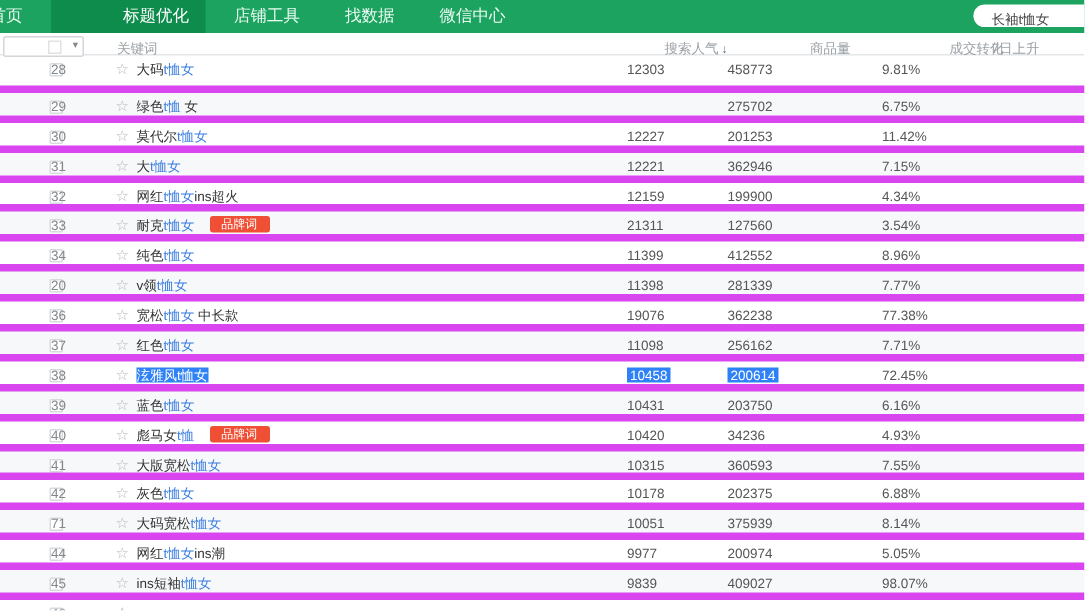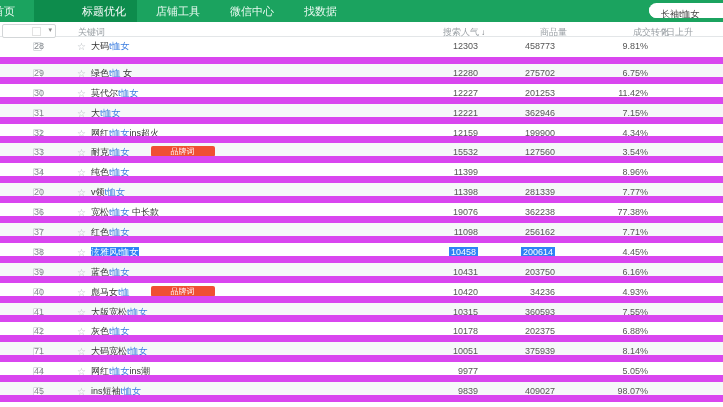--- a/index.html
+++ b/index.html
@@ -36,54 +36,54 @@
   }
   .combo .inner-box {
     position:absolute; right:14px; top:2px; width:9px; height:9px;
     border:1px solid #e2e2e2; background:#fff;
   }
   .combo .caret { position:absolute; right:3px; top:1px; font-size:7px; color:#888; }
   .hl { position:absolute; top:4px; font-size:9px; color:#9aa0a5; white-space:nowrap; }
   .hl .sort { font-size:8px; color:#6a6f74; margin-left:2px; }
   
   .rows { position:relative; }
-  .row { height:19.9px; position:relative; font-size:9px; line-height:19.9px; border-top:7px solid #d946ef; }
+  .row { height:19.9px; position:relative; font-size:9px; line-height:19.9px; border-top:5px solid #d946ef; }
   .row:first-child { border-top:none; }
   .row.alt { background:#f6f8f9; }
   .cb {
     position:absolute; left:33px; top:5px; width:9px; height:9px;
     border:1px solid #d8dbde; border-radius:1px; background:#fff; padding:0; margin:0;
     -webkit-appearance:none; appearance:none; cursor:pointer;
   }
   .num { position:absolute; left:34px; color:#82878c; }
   .star { position:absolute; left:77px; color:#b4b9bd; font-size:10px; cursor:pointer; }
   .kw { position:absolute; left:91px; white-space:nowrap; color:#333; cursor:pointer; }
   .kw .m { color:var(--link-blue,#3b7de0); }
   .kw.sel span { background:var(--sel-blue,#2f82f5); color:#fff; }
   .badge {
     display:inline-block; background:var(--badge-red,#ef4f34); color:#fff;
-    font-size:8px; line-height:11px; padding:0 20px; border-radius:2px;
-    margin-left:21px; vertical-align:1px;
-  }
-  .cell { position:absolute; text-align:right; color:#555; }
+    font-size:8px; line-height:11px; padding:0 8px; border-radius:2px;
+    margin-left:10px; vertical-align:1px;
+  }
+  .cell { position:absolute; color:#555; }
   .cell.pop  { left:418px; width:60px; }
   .cell.prod { left:485px; width:70px; }
   .cell.conv { left:588px; width:60px; }
   .cell span.selv { background:var(--sel-blue,#2f82f5); color:#fff; padding:0 2px; }
   .row.partial .num, .row.partial .star { color:#9aa0a5; }
 </style>
 </head>
 <body>
 
 <div class="nav">
   <div class="tab">首页</div>
   <div class="tab active">标题优化</div>
   <div class="tab">店铺工具</div>
+  <div class="tab">找数据</div>
   <div class="tab">微信中心</div>
-  <div class="tab">找数据</div>
   <div class="search-pill">
     <input type="text" value="长袖t恤女" style="">
   </div>
 </div>
 
 <div class="filter-bar">
   <div class="combo">
     <span class="inner-box"></span>
     <span class="caret">▾</span>
   </div>
@@ -104,21 +104,20 @@
       <span class="kw"><span>大码</span><span class="m">t恤女</span></span>
       <div class="cell pop"><span class="">12303</span></div>
       <div class="cell prod"><span class="">458773</span></div>
       <div class="cell conv"><span class="">9.81%</span></div>
     </div>
     <div class="row alt">
       <input type="checkbox" class="cb" style="">
       <span class="num">29</span>
       <span class="star">☆</span>
       <span class="kw"><span>绿色</span><span class="m">t恤</span><span> 女</span></span>
-      <div class="cell pop"><span class="">12280</span></div>
       <div class="cell prod"><span class="">275702</span></div>
       <div class="cell conv"><span class="">6.75%</span></div>
     </div>
     <div class="row">
       <input type="checkbox" class="cb" style="">
       <span class="num">30</span>
       <span class="star">☆</span>
       <span class="kw"><span>莫代尔</span><span class="m">t恤女</span></span>
       <div class="cell pop"><span class="">12227</span></div>
       <div class="cell prod"><span class="">201253</span></div>
@@ -140,30 +139,31 @@
       <span class="kw"><span>网红</span><span class="m">t恤女</span><span>ins超火</span></span>
       <div class="cell pop"><span class="">12159</span></div>
       <div class="cell prod"><span class="">199900</span></div>
       <div class="cell conv"><span class="">4.34%</span></div>
     </div>
     <div class="row alt">
       <input type="checkbox" class="cb" style="">
       <span class="num">33</span>
       <span class="star">☆</span>
       <span class="kw"><span>耐克</span><span class="m">t恤女</span><span class="badge">品牌词</span></span>
-      <div class="cell pop"><span class="">15532</span></div>
+      <div class="cell pop"><span class="">21311</span></div>
       <div class="cell prod"><span class="">127560</span></div>
       <div class="cell conv"><span class="">3.54%</span></div>
     </div>
     <div class="row">
       <input type="checkbox" class="cb" style="">
       <span class="num">34</span>
       <span class="star">☆</span>
       <span class="kw"><span>纯色</span><span class="m">t恤女</span></span>
       <div class="cell pop"><span class="">11399</span></div>
+      <div class="cell prod"><span class="">412552</span></div>
       <div class="cell conv"><span class="">8.96%</span></div>
     </div>
     <div class="row alt">
       <input type="checkbox" class="cb" style="">
       <span class="num">20</span>
       <span class="star">☆</span>
       <span class="kw"><span>v领</span><span class="m">t恤女</span></span>
       <div class="cell pop"><span class="">11398</span></div>
       <div class="cell prod"><span class="">281339</span></div>
       <div class="cell conv"><span class="">7.77%</span></div>
@@ -186,21 +186,21 @@
       <div class="cell prod"><span class="">256162</span></div>
       <div class="cell conv"><span class="">7.71%</span></div>
     </div>
     <div class="row">
       <input type="checkbox" class="cb" style="">
       <span class="num">38</span>
       <span class="star">☆</span>
       <span class="kw sel"><span>泫雅风</span><span class="m">t恤女</span></span>
       <div class="cell pop"><span class="selv">10458</span></div>
       <div class="cell prod"><span class="selv">200614</span></div>
-      <div class="cell conv"><span class="">4.45%</span></div>
+      <div class="cell conv"><span class="">72.45%</span></div>
     </div>
     <div class="row alt">
       <input type="checkbox" class="cb" style="">
       <span class="num">39</span>
       <span class="star">☆</span>
       <span class="kw"><span>蓝色</span><span class="m">t恤女</span></span>
       <div class="cell pop"><span class="">10431</span></div>
       <div class="cell prod"><span class="">203750</span></div>
       <div class="cell conv"><span class="">6.16%</span></div>
     </div>
@@ -239,20 +239,21 @@
       <div class="cell pop"><span class="">10051</span></div>
       <div class="cell prod"><span class="">375939</span></div>
       <div class="cell conv"><span class="">8.14%</span></div>
     </div>
     <div class="row">
       <input type="checkbox" class="cb" style="">
       <span class="num">44</span>
       <span class="star">☆</span>
       <span class="kw"><span>网红</span><span class="m">t恤女</span><span>ins潮</span></span>
       <div class="cell pop"><span class="">9977</span></div>
+      <div class="cell prod"><span class="">200974</span></div>
       <div class="cell conv"><span class="">5.05%</span></div>
     </div>
     <div class="row alt">
       <input type="checkbox" class="cb" style="">
       <span class="num">45</span>
       <span class="star">☆</span>
       <span class="kw"><span>ins短袖</span><span class="m">t恤女</span></span>
       <div class="cell pop"><span class="">9839</span></div>
       <div class="cell prod"><span class="">409027</span></div>
       <div class="cell conv"><span class="">98.07%</span></div>

